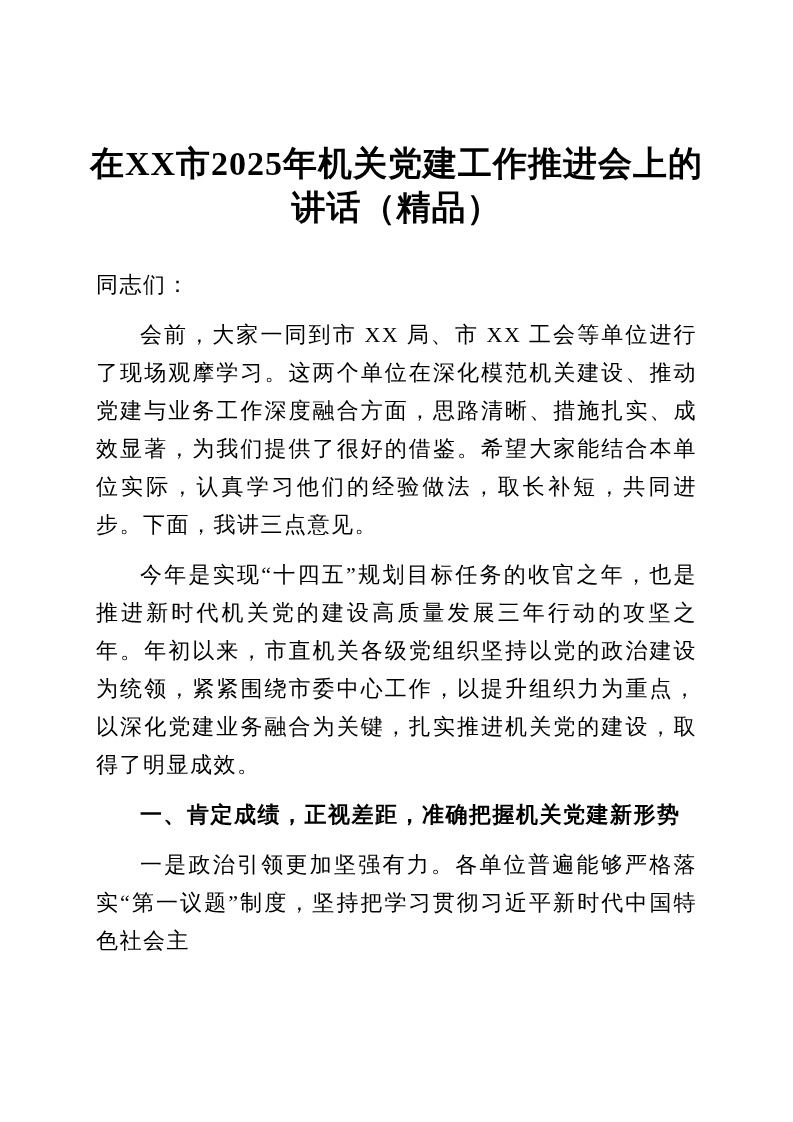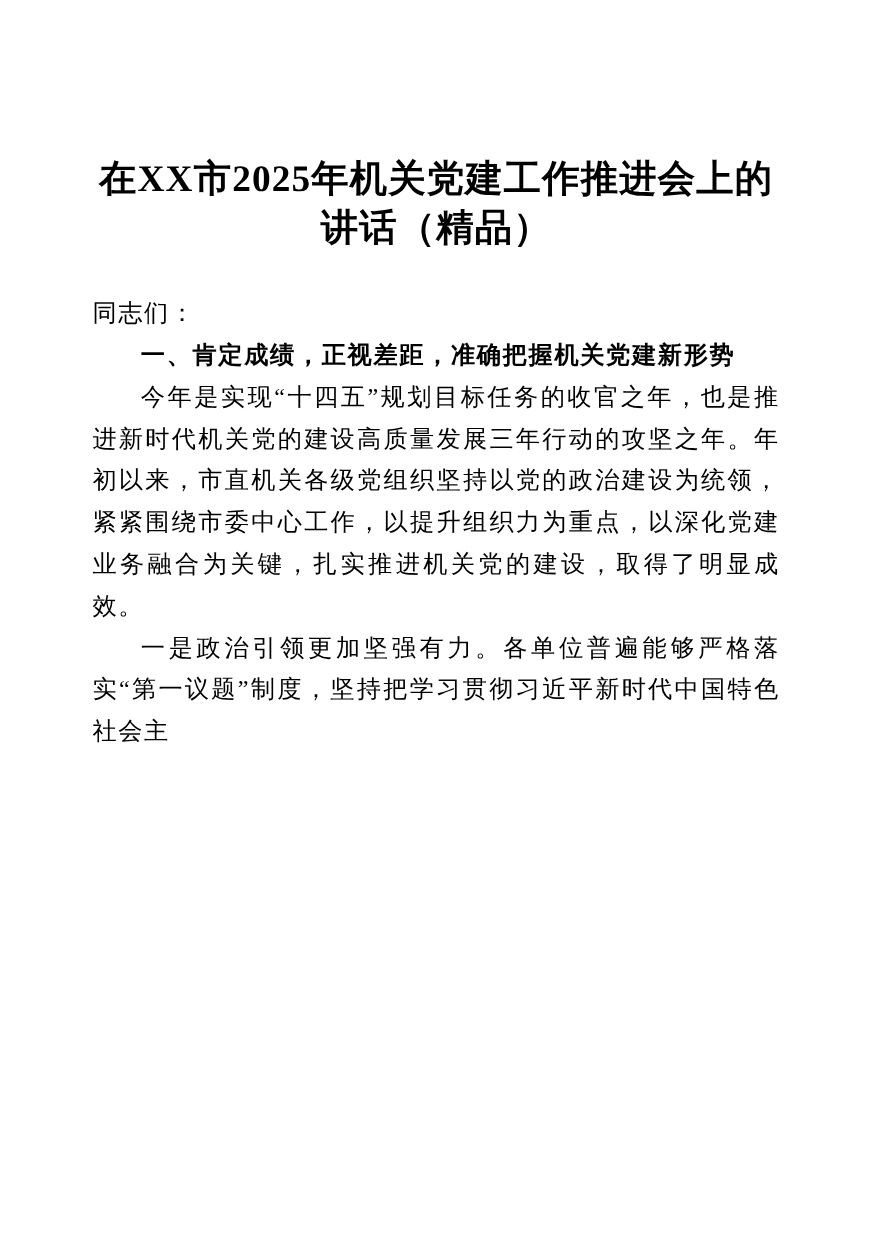--- a/index.html
+++ b/index.html
@@ -27,39 +27,40 @@
     line-height: 44px;
     text-align: center;
     margin: 0 0 36px 0;
     letter-spacing: 1px;
   }
   .body-text p {
     font-size: 22px;
     line-height: 38px;
     text-align: justify;
     text-justify: inter-character;
-    margin: 0;
+    margin: 12px;
     letter-spacing: 1.5px;
   }
   .salutation {
     text-indent: 0;
   }
   .indent {
     text-indent: 2em;
   }
   .heading {
     font-weight: bold;
   }
 </style>
 </head>
 <body>
 
 <div class="page">
   <div class="content">
     <h1 class="doc-title">在XX市2025年机关党建工作推进会上的讲话（精品）</h1>
     <div class="body-text">
       <p class="salutation">同志们：</p>
+      <p class="indent">会前，大家一同到市 XX 局、市 XX 工会等单位进行了现场观摩学习。这两个单位在深化模范机关建设、推动党建与业务工作深度融合方面，思路清晰、措施扎实、成效显著，为我们提供了很好的借鉴。希望大家能结合本单位实际，认真学习他们的经验做法，取长补短，共同进步。下面，我讲三点意见。</p>
+      <p class="indent">今年是实现“十四五”规划目标任务的收官之年，也是推进新时代机关党的建设高质量发展三年行动的攻坚之年。年初以来，市直机关各级党组织坚持以党的政治建设为统领，紧紧围绕市委中心工作，以提升组织力为重点，以深化党建业务融合为关键，扎实推进机关党的建设，取得了明显成效。</p>
       <p class="indent heading">一、肯定成绩，正视差距，准确把握机关党建新形势</p>
-      <p class="indent">今年是实现“十四五”规划目标任务的收官之年，也是推进新时代机关党的建设高质量发展三年行动的攻坚之年。年初以来，市直机关各级党组织坚持以党的政治建设为统领，紧紧围绕市委中心工作，以提升组织力为重点，以深化党建业务融合为关键，扎实推进机关党的建设，取得了明显成效。</p>
       <p class="indent">一是政治引领更加坚强有力。各单位普遍能够严格落实“第一议题”制度，坚持把学习贯彻习近平新时代中国特色社会主</p>
     </div>
   </div>
 </div>
 
 </body></html>

